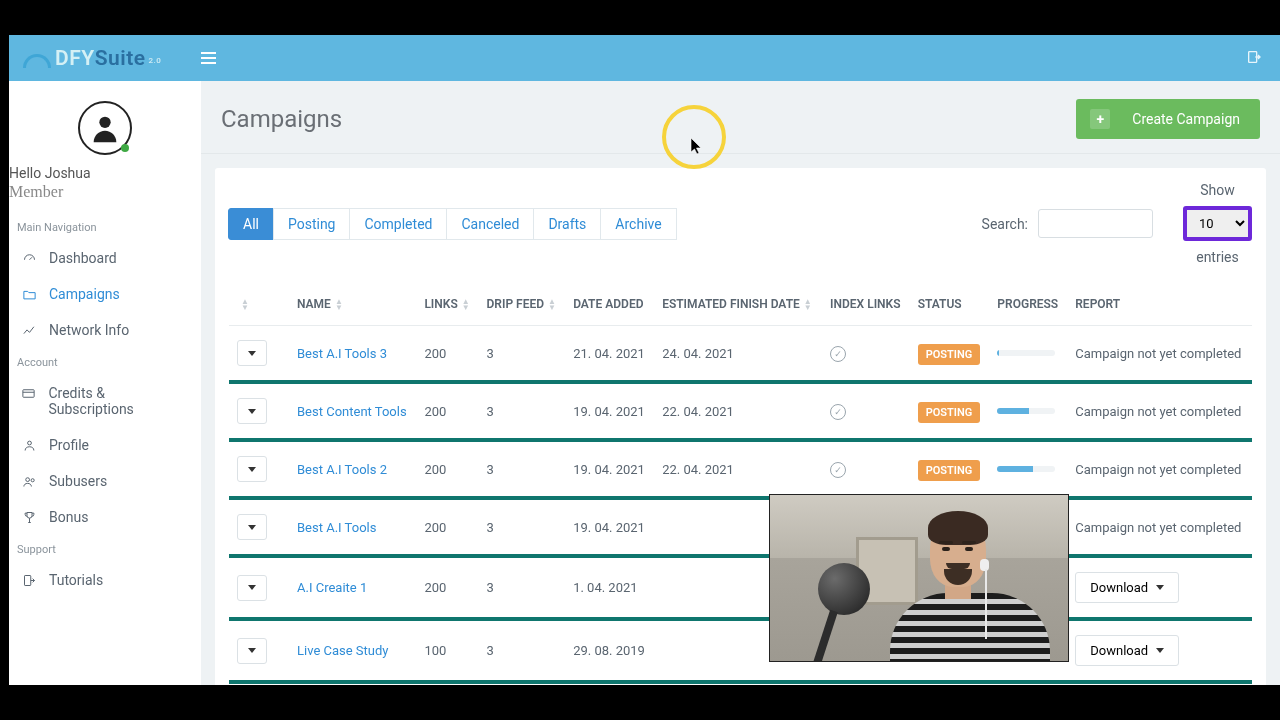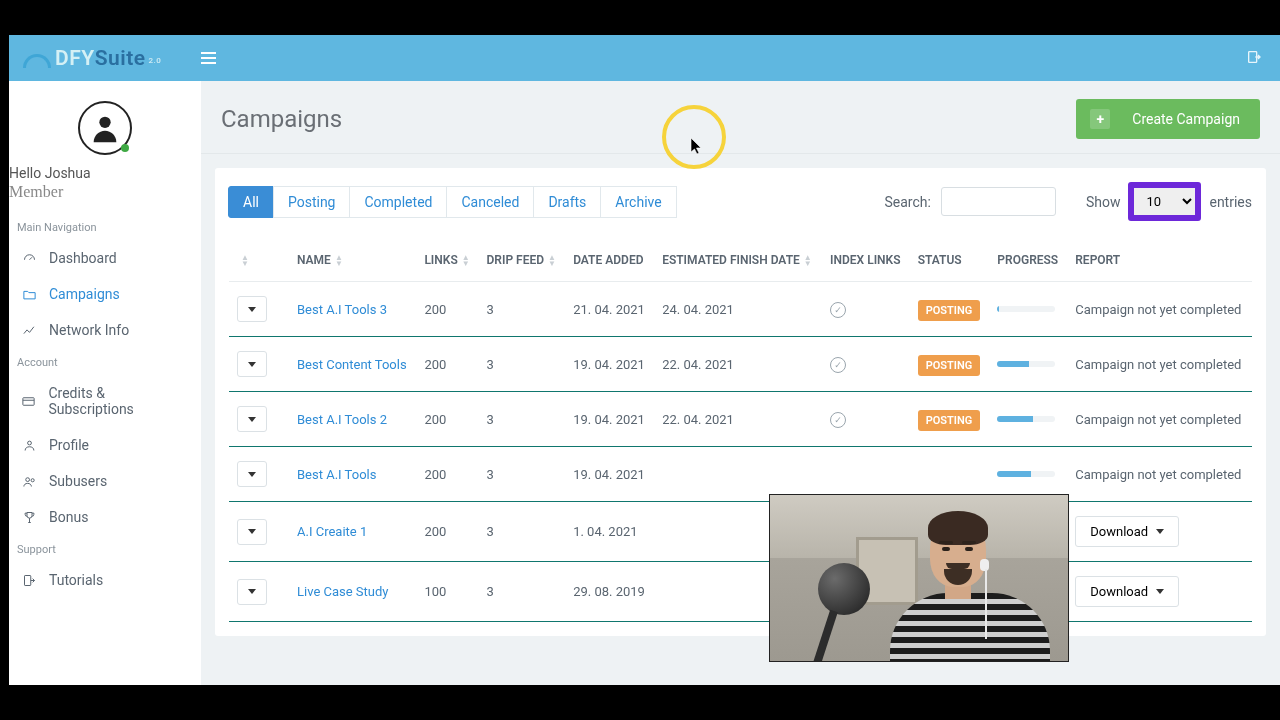--- a/index.html
+++ b/index.html
@@ -17,47 +17,47 @@
 .logout svg { width: 16px; height: 16px; fill: none; stroke: #e8f5fb; stroke-width: 2; }
 
 .sidebar { position: absolute; left: 0; top: 46px; bottom: 0; width: 192px; background: #fff; overflow: hidden; }
 .profile { text-align: left; padding: 20px 0 12px; }
 .avatar { width: 54px; height: 54px; border-radius: 50%; background: #fff; border: 2px solid #222; margin: 0 auto; display: flex; align-items: center; justify-content: center; position: relative; }
 .avatar svg { width: 34px; height: 34px; fill: #222; }
 .avatar .dot { position: absolute; bottom: 1px; right: 1px; width: 8px; height: 8px; background: #3fa944; border-radius: 50%; }
 .greet { margin-top: 10px; font-size: 14px; color: #555; }
 .role { font-size: 16px; color: #888; margin-top: 2px; font-family: Liberation Serif, serif; }
 .nav-section { padding: 8px 8px 6px; font-size: 11px; color: #8b949c; }
-.nav-item { display: flex; align-items: center; padding: 10px 12px; font-size: 14px; color: #5a6570; cursor: pointer; gap: 12px; }
+.nav-item { display: flex; align-items: flex-start; padding: 10px 12px; font-size: 14px; color: #5a6570; cursor: pointer; gap: 12px; }
 .nav-item.active { color: #2f8cd6; }
 .nav-item .ico { width: 16px; height: 16px; display: flex; align-items: center; justify-content: center; }
 .nav-item svg { width: 15px; height: 15px; fill: none; stroke: currentColor; stroke-width: 1.6; }
 
 .main { position: absolute; left: 192px; top: 46px; right: 0; bottom: 0; overflow: hidden; }
 .page-head { display: flex; align-items: center; padding: 18px 20px 14px; border-bottom: 1px solid #e3e8ea; background: #eef2f4; }
 .page-title { font-size: 24px; color: #6a6f75; font-weight: 400; }
 .btn-create { margin-left: auto; background: #6bbb5e; color: #fff; border: none; padding: 10px 20px; border-radius: 3px; font-size: 14px; cursor: pointer; display: flex; align-items: center; gap: 22px; }
 .btn-create .plus-box { background: rgba(255,255,255,0.18); width: 20px; height: 20px; border-radius: 2px; display:flex;align-items:center;justify-content:center; margin-left:-6px; font-weight: bold; }
 
 .panel { margin: 14px; background: #fff; border-radius: 3px; padding: 14px; }
 .filter-row { display: flex; align-items: center; gap: 0; }
 .tab { padding: 7px 14px; font-size: 14px; color: #2f8cd6; cursor: pointer; border: 1px solid #e1e8ec; background: #fff; margin-left: -1px; }
 .tab:first-child { border-radius: 3px 0 0 3px; }
 .tab:last-child { border-radius: 0 3px 3px 0; }
 .tab.active { background: #3a8dd6; color: #fff; border-color: #3a8dd6; }
 .search-block { margin-left: auto; display: flex; align-items: center; gap: 10px; font-size: 14px; color: #5a6570; }
 .search-block input { border: 1px solid #d8dee2; border-radius: 3px; padding: 6px 8px; width: 115px; font-size: 13px; }
-.show-block { display: flex; align-items: center; gap: 8px; font-size: 14px; color: #5a6570; margin-left: 30px; }
-.show-block select { border: 6px solid #6d28d9; border-radius: 3px; padding: 5px 18px 5px 8px; font-size: 13px; }
+.show-block { display: flex; align-items: center; gap: 8px; font-size: 14px; color: #5a6570; margin-left: 30px; flex-direction: column; }
+.show-block select { border: 4px solid #6d28d9; border-radius: 3px; padding: 5px 18px 5px 8px; font-size: 13px; }
 
 table { width: 100%; border-collapse: collapse; margin-top: 24px; font-size: 13px; color: #5a6570; }
 th { text-align: left; font-weight: 600; font-size: 12px; color: #5a6570; padding: 8px 8px 14px; border-bottom: 1px solid #e8ecee; position: relative; }
 th .sort { font-size: 8px; color: #c9cfd4; margin-left: 4px; display: inline-block; line-height: 6px; vertical-align: middle; }
 th.sortable { cursor: pointer; }
-td { padding: 14px 8px; border-bottom: 1px solid #0f766e; vertical-align: middle; }
+td { padding: 14px 8px; border-bottom: 4px solid #0f766e; vertical-align: middle; }
 .caret-btn { width: 30px; height: 26px; border: 1px solid #dbe1e5; border-radius: 3px; background: #fff; display: flex; align-items: center; justify-content: center; cursor: pointer; }
 .caret-btn::after { content: ""; border-left: 4px solid transparent; border-right: 4px solid transparent; border-top: 5px solid #333; }
 .name-link { color: #2f8cd6; cursor: pointer; }
 .check-ico { width: 16px; height: 16px; border: 1.5px solid #9aa5ad; border-radius: 50%; display: inline-flex; align-items: center; justify-content: center; }
 .check-ico::after { content: "✓"; font-size: 9px; color: #9aa5ad; }
 .badge-posting { background: #ef9e4c; color: #fff; padding: 4px 8px; border-radius: 3px; font-size: 11px; font-weight: 600; }
 .prog { width: 58px; height: 6px; background: #f0f3f5; border-radius: 3px; overflow: hidden; }
 .prog .fill { height: 100%; background: #5eb1e0; }
 .dl-btn { border: 1px solid #dbe1e5; background: #fff; padding: 7px 14px; border-radius: 3px; font-size: 13px; cursor: pointer; display: inline-flex; align-items: center; gap: 8px; }
 .dl-btn::after { content: ""; border-left: 4px solid transparent; border-right: 4px solid transparent; border-top: 5px solid #333; }

